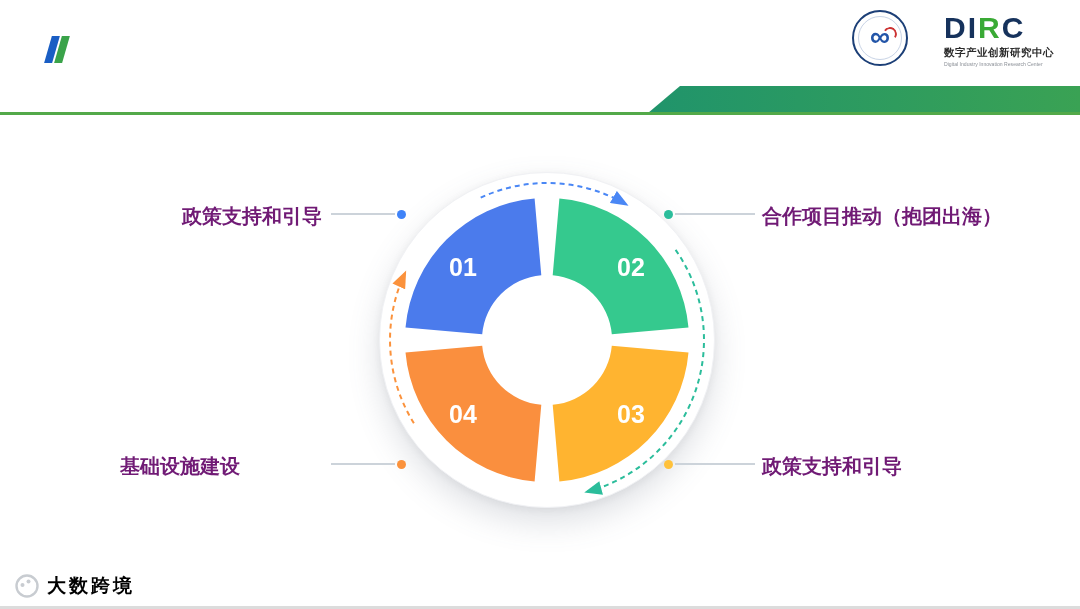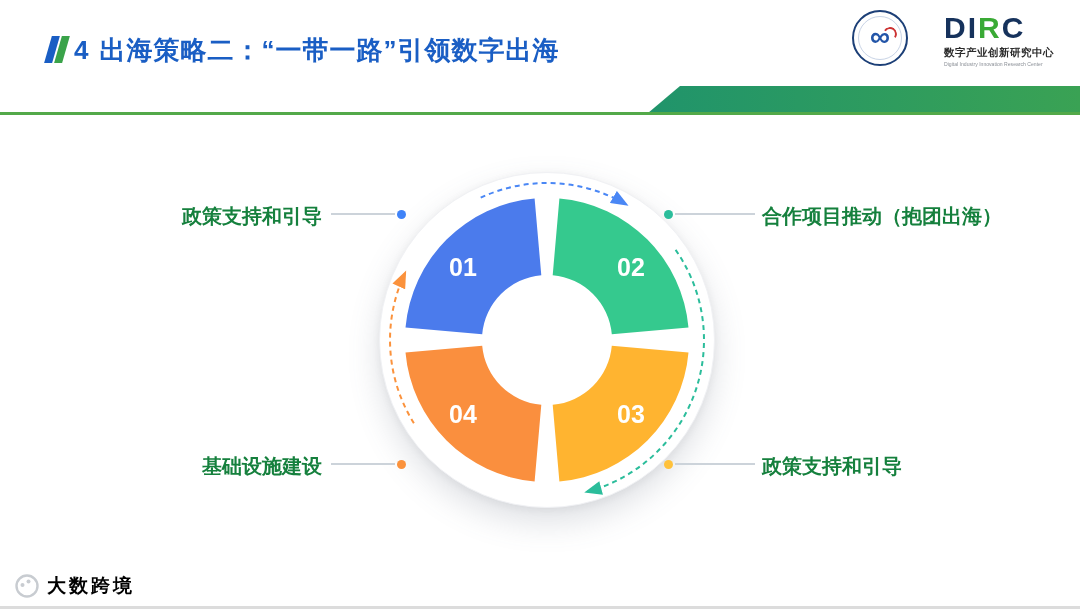--- a/index.html
+++ b/index.html
@@ -32,25 +32,25 @@
   .diagram { position:absolute; left:347px; top:140px; width:400px; height:400px; }
   .disc { position:absolute; left:32px; top:32px; width:336px; height:336px; border-radius:50%; background:#fff;
           border:1px solid #f0f1f4;
           box-shadow:0 14px 32px rgba(90,100,120,0.20), 0 2px 8px rgba(0,0,0,0.06); }
   .ring-svg { position:absolute; left:0; top:0; }
   .flow { fill:none; stroke-width:2; stroke-dasharray:5 4; }
   .seg { stroke:none; }
   .seg-num { fill:#ffffff; font-size:25px; font-weight:700; text-anchor:middle; font-family:"Liberation Sans","DejaVu Sans",sans-serif; }
 
   
-  .lbl { position:absolute; font-size:20px; font-weight:700; color:#15803d; white-space:nowrap; }
+  .lbl { position:absolute; font-size:20px; font-weight:700; color:#701a75; white-space:nowrap; }
   .lbl-tl { left:120px; width:202px; top:203px; text-align:right; }
   .lbl-tr { left:762px; top:203px; }
   .lbl-br { left:762px; top:453px; }
-  .lbl-bl { left:120px; width:202px; top:453px; text-align:right; }
+  .lbl-bl { left:120px; width:202px; top:453px; text-align:left; }
 
   .conn { position:absolute; height:2px; }
   .conn-tl { left:331px; top:213px; width:64px; }
   .conn-tr { left:675px; top:213px; width:80px; }
   .conn-br { left:675px; top:463px; width:80px; }
   .conn-bl { left:331px; top:463px; width:64px; }
 
   .dot { position:absolute; width:9px; height:9px; border-radius:50%; }
   .dot-tl { left:397px; top:210px; }
   .dot-tr { left:664px; top:210px; }
@@ -64,23 +64,20 @@
 </style>
 </head>
 <body>
 
 <div class="slide">
 
   <div class="title-icon">
     <span class="ti-blue" style="background: rgb(26, 94, 196);"></span>
     <span class="ti-green" style="background: rgb(58, 163, 74);"></span>
   </div>
-  <h1 class="title" style="color: rgb(26, 94, 196);">
-    <span class="num">4</span><span>出海策略二：“一带一路”引领数字出海</span>
-  </h1>
 
   <div class="seal">
     <span class="seal-inner"></span>
     <span class="seal-sym">∞</span>
     <span class="seal-red"></span>
   </div>
 
   <div class="dirc">
     <div class="dirc-acronym"><span class="c-navy">DI</span><span class="c-green">R</span><span class="c-navy">C</span></div>
     <div class="dirc-cn">数字产业创新研究中心</div>

